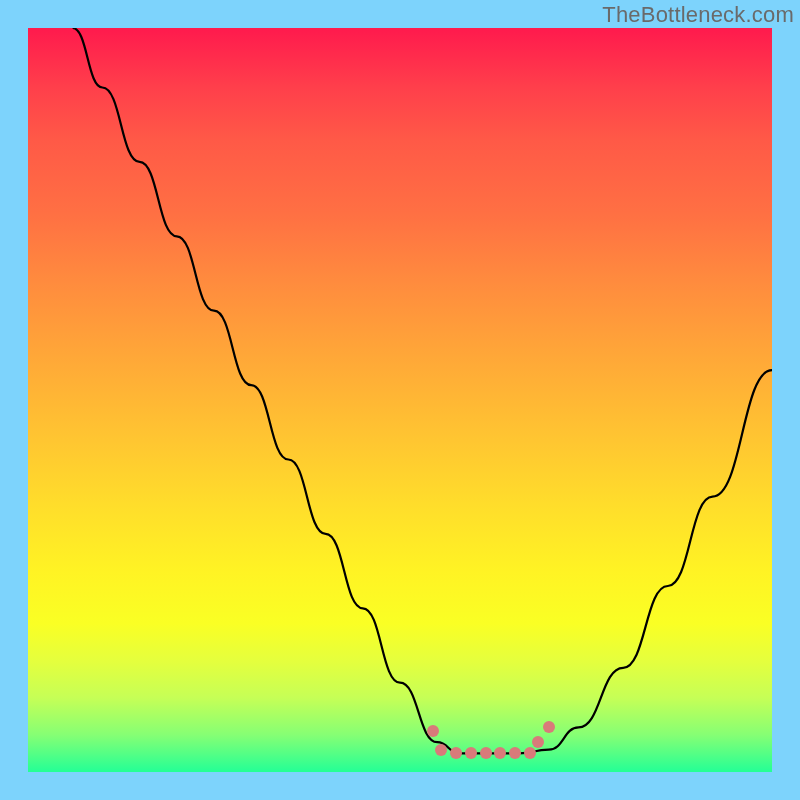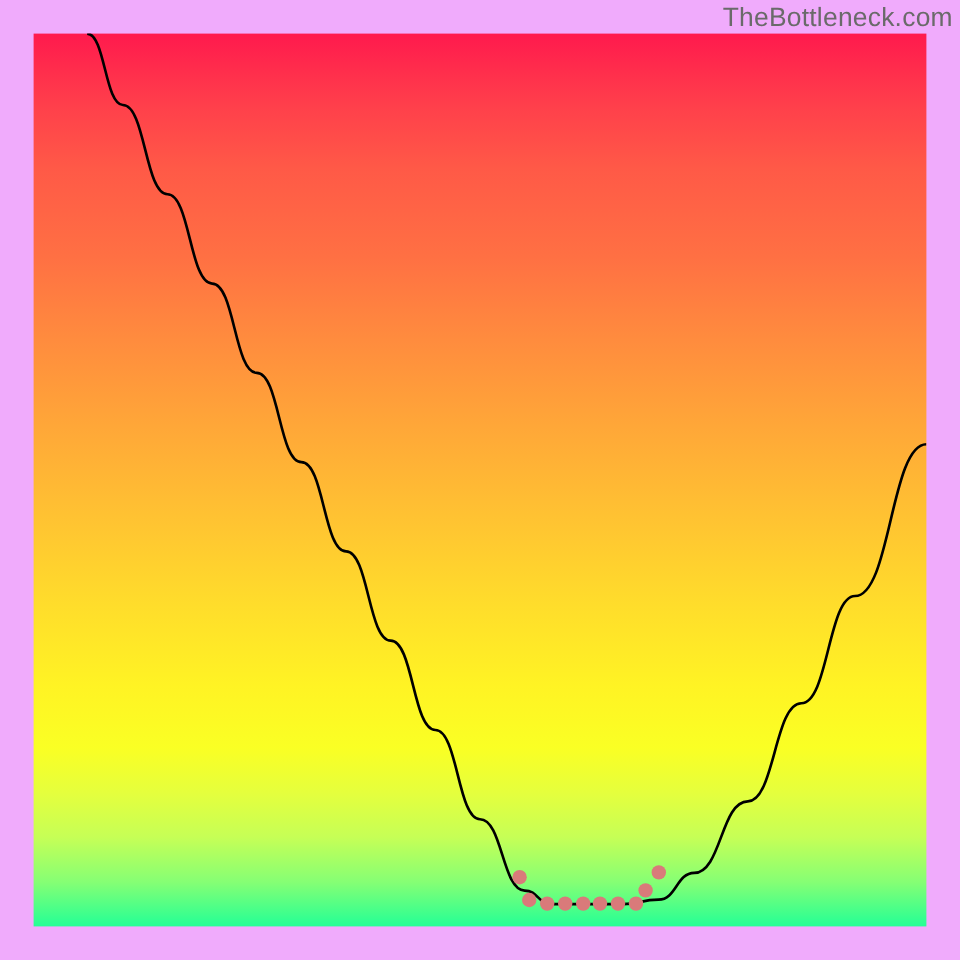--- a/index.html
+++ b/index.html
@@ -8,21 +8,21 @@
     width: 800px;
     height: 800px;
     background: #000;
     overflow: hidden;
     font-family: Arial, Helvetica, sans-serif;
   }
   .frame {
     position: relative;
     width: 800px;
     height: 800px;
-    background: #f0abfc;
+    background: #7dd3fc;
   }
   .plot {
     position: absolute;
     left: 28px;
     top: 28px;
     width: 744px;
     height: 744px;
     background: linear-gradient(to bottom,
       #ff1a4d 0%,
       #ff3f4b 8%,

